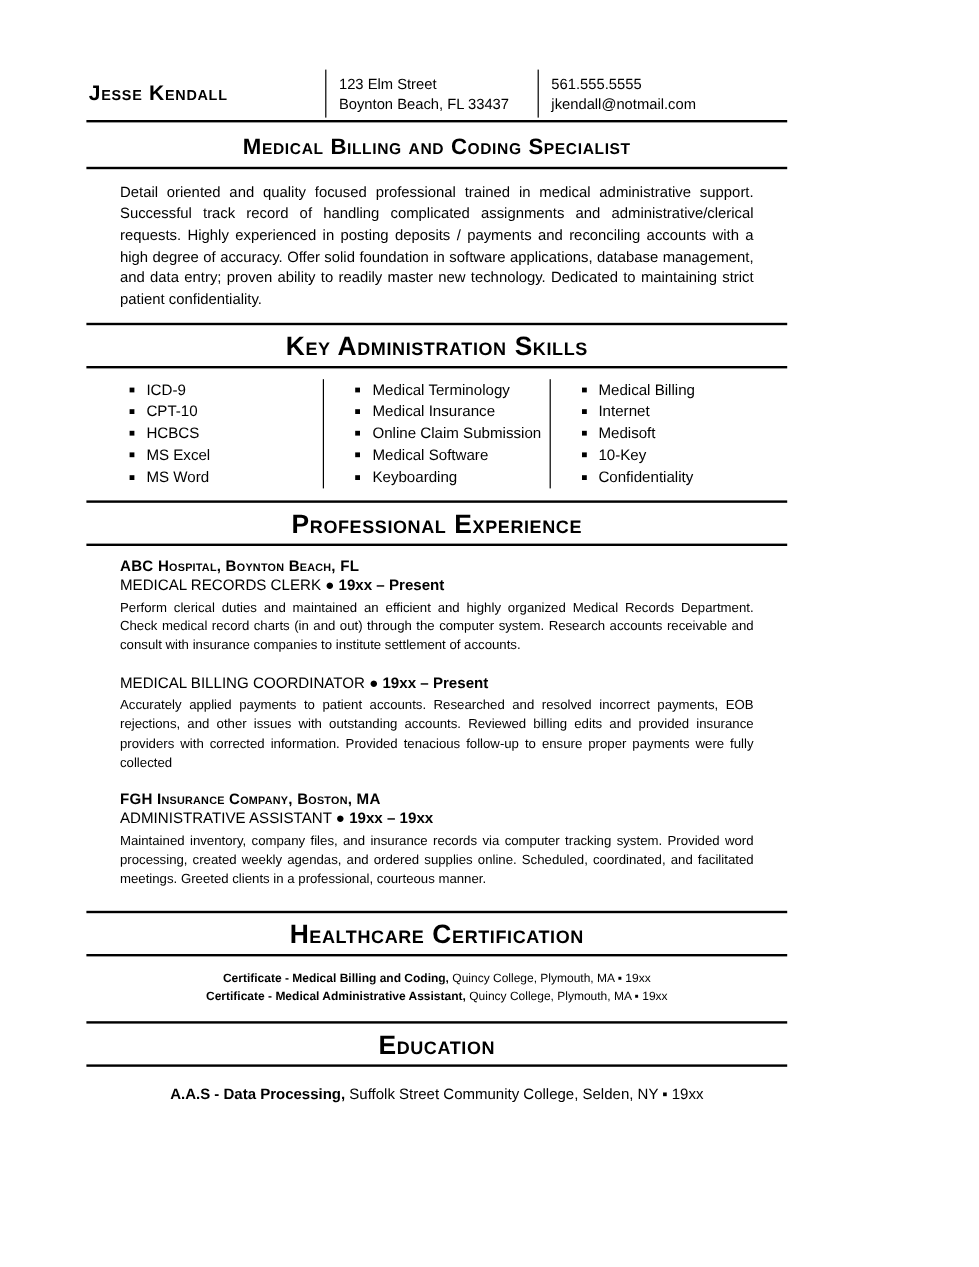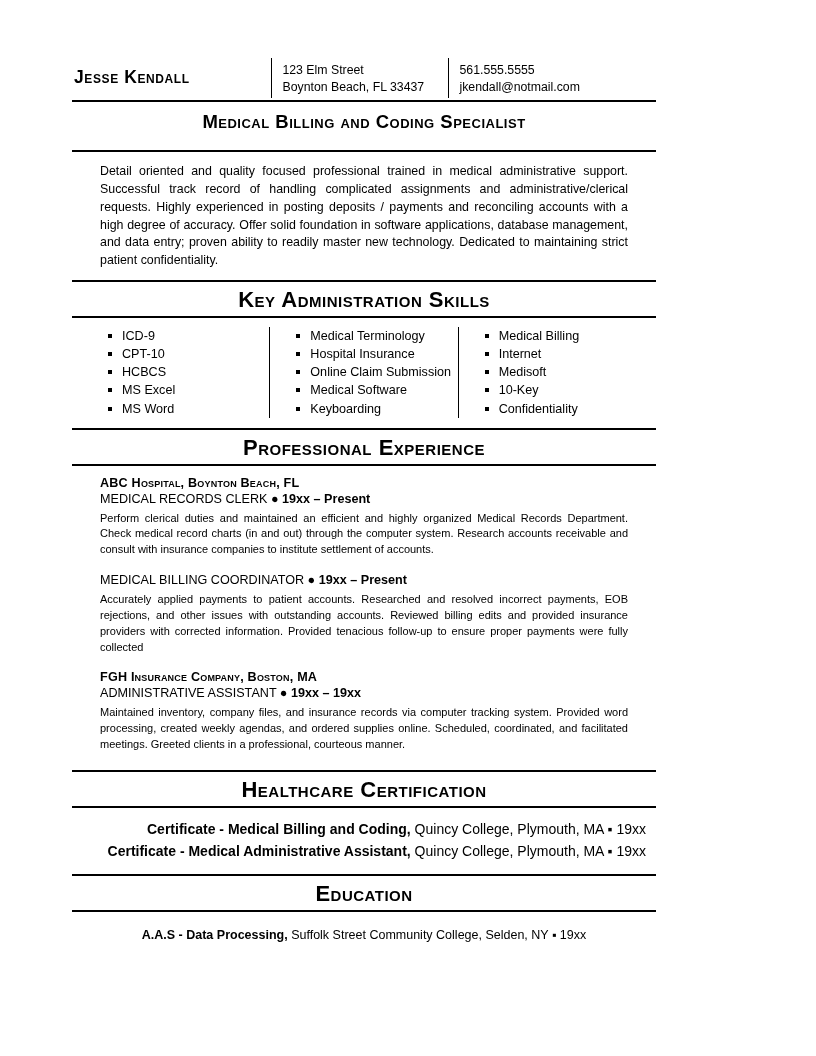--- a/index.html
+++ b/index.html
@@ -127,23 +127,22 @@
     line-height: 1.44;
     text-align: justify;
   }
 
   
   .cert-wrap {
     padding: 11px 10px 12px 10px;
     text-align: center;
   }
   .cert-line {
-    font-size: 14px;
+    font-size: 10px;
     line-height: 1.55;
-    text-align: right;
   }
   .cert-line b { font-weight: bold; }
 
   .edu-wrap {
     padding: 13px 10px 10px 10px;
     text-align: center;
   }
   .edu-line {
     font-size: 12.5px;
     line-height: 1.6;
@@ -162,36 +161,36 @@
     <div class="contact-col addr">
       <div>123 Elm Street</div>
       <div>Boynton Beach, FL 33437</div>
     </div>
     <div class="contact-col email">
       <div>561.555.5555</div>
       <div>jkendall@notmail.com</div>
     </div>
   </div>
 
-  <div class="sec-title" style="border-bottom:2px solid #000;padding-top:9px;padding-bottom:17px;font-size:18.5px;">Medical Billing and Coding Specialist</div>
+  <div class="sec-title" style="border-bottom:2px solid #000;padding-top:9px;padding-bottom:6px;font-size:18.5px;">Medical Billing and Coding Specialist</div>
 
   <div class="summary">Detail oriented and quality focused professional trained in medical administrative support. Successful track record of handling complicated assignments and administrative/clerical requests. Highly experienced in posting deposits / payments and reconciling accounts with a high degree of accuracy. Offer solid foundation in software applications, database management, and data entry; proven ability to readily master new technology. Dedicated to maintaining strict patient confidentiality.</div>
 
   <div class="sec-title with-top">Key Administration Skills</div>
   <div class="skills-wrap">
     <div class="skills-col">
       <div class="skill-item">ICD-9</div>
       <div class="skill-item">CPT-10</div>
       <div class="skill-item">HCBCS</div>
       <div class="skill-item">MS Excel</div>
       <div class="skill-item">MS Word</div>
     </div>
     <div class="skills-col">
       <div class="skill-item">Medical Terminology</div>
-      <div class="skill-item">Hospital Insurance</div>
+      <div class="skill-item">Medical Insurance</div>
       <div class="skill-item">Online Claim Submission</div>
       <div class="skill-item">Medical Software</div>
       <div class="skill-item">Keyboarding</div>
     </div>
     <div class="skills-col">
       <div class="skill-item">Medical Billing</div>
       <div class="skill-item">Internet</div>
       <div class="skill-item">Medisoft</div>
       <div class="skill-item">10-Key</div>
       <div class="skill-item">Confidentiality</div>

